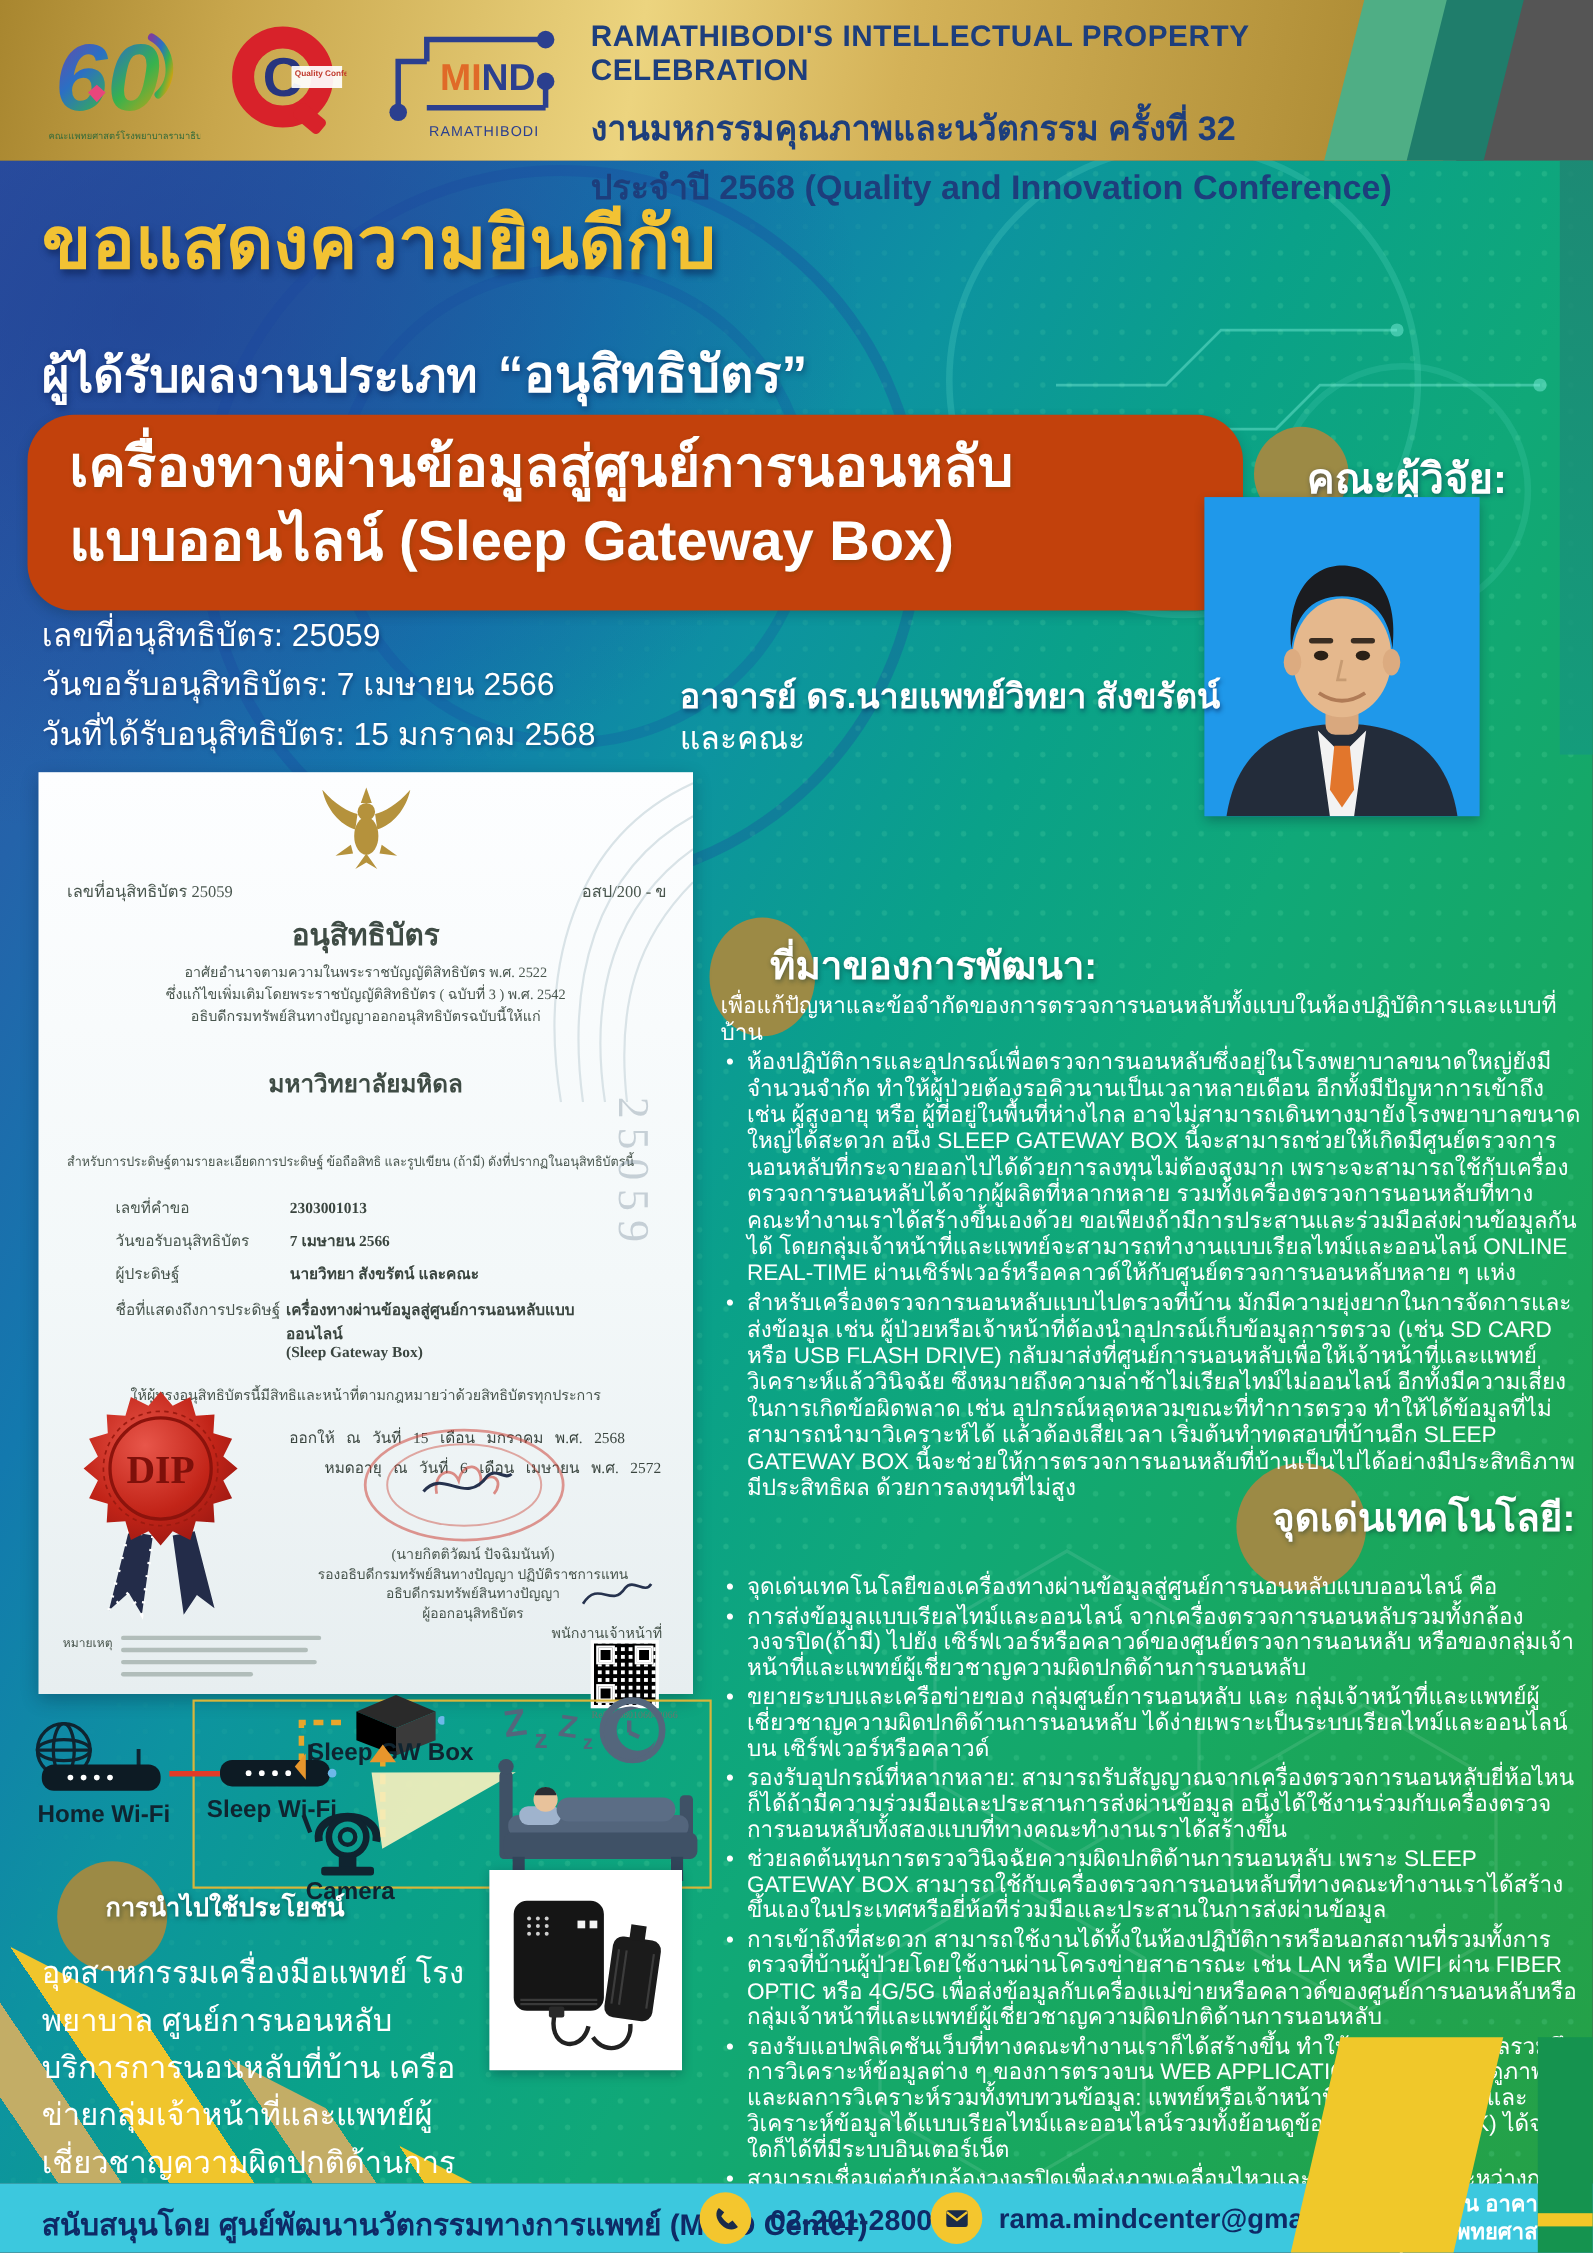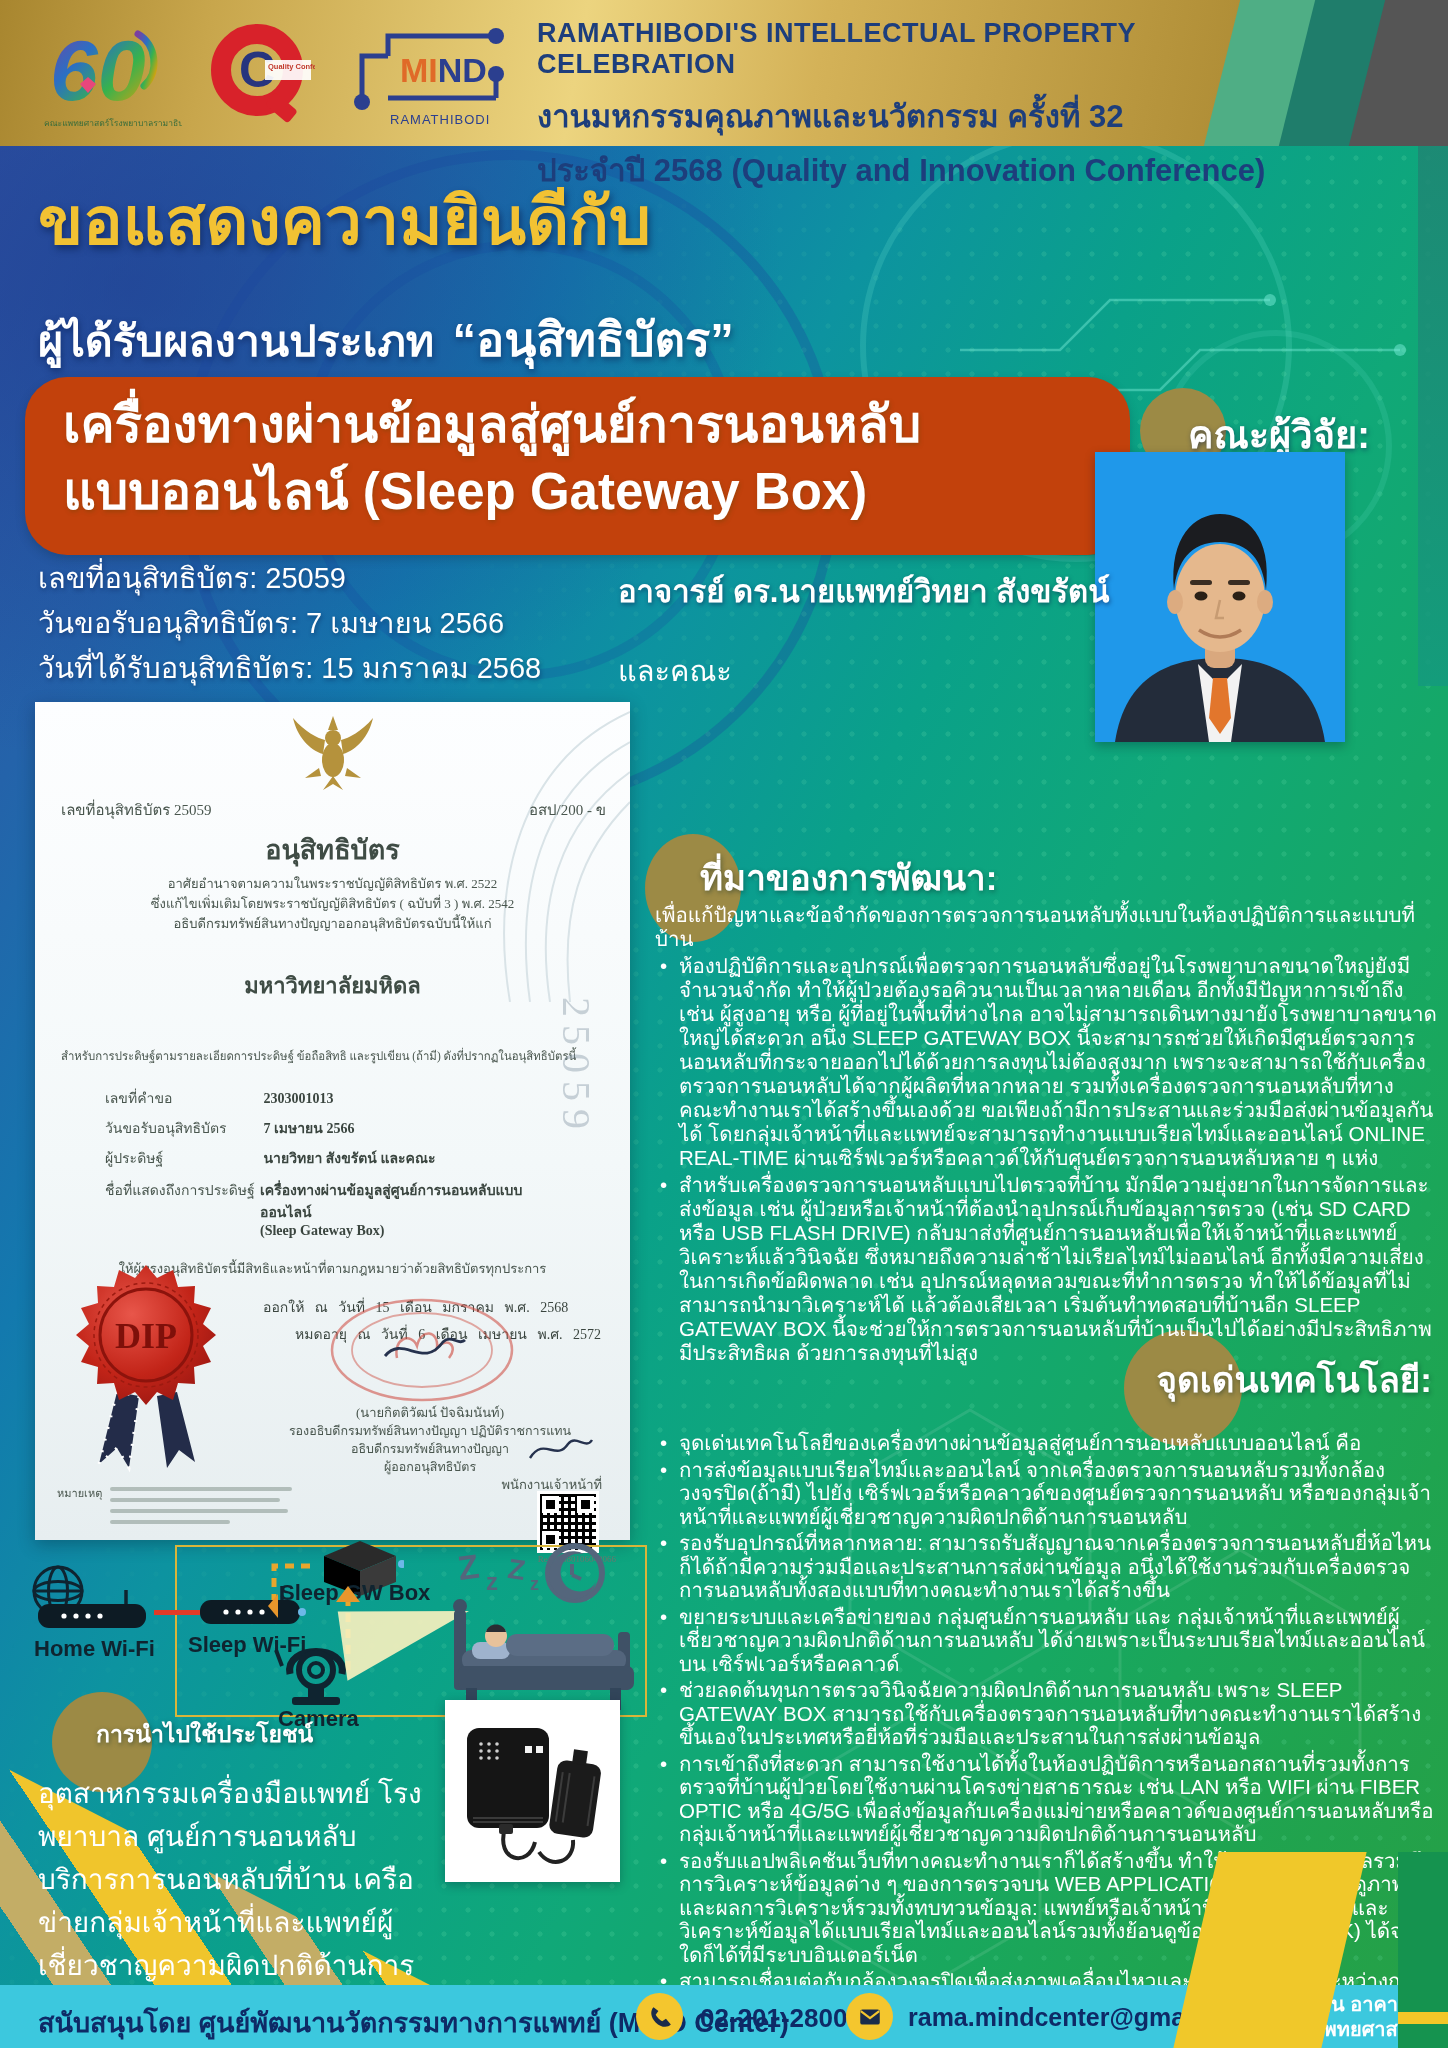--- a/index.html
+++ b/index.html
@@ -46,21 +46,21 @@
   .goldbox .t1,.goldbox .t2{color:#fff;font-weight:bold;font-size:51px;line-height:1.0;margin-left:38px;
            text-shadow:1px 2px 4px rgba(90,70,0,.35);}
   .goldbox .t1{margin-top:22px;}
   .goldbox .t2{margin-top:16px;}
 
   
   .team-h{position:absolute;left:1188px;top:404px;z-index:3;font-size:38px;font-weight:bold;color:#fff;
           text-shadow:1px 2px 5px rgba(8,28,78,.5);}
   .photo{position:absolute;left:1095px;top:452px;width:250px;height:290px;z-index:3;background:#1f98ea;
          box-shadow:0 4px 10px rgba(0,20,40,.3);}
-  .team-name{position:absolute;left:618px;top:566px;z-index:3;color:#fff;font-weight:bold;font-size:31px;
+  .team-name{position:absolute;left:618px;top:608px;z-index:3;color:#fff;font-weight:bold;font-size:31px;
              text-shadow:1px 2px 4px rgba(8,28,78,.5);}
   .team-etal{position:absolute;left:618px;top:648px;z-index:3;color:#fff;font-size:29px;}
 
   
   .patent{position:absolute;left:38px;top:556px;z-index:3;color:#fff;font-size:29px;line-height:45px;
           text-shadow:1px 2px 4px rgba(8,28,78,.45);}
 
   
   .cert{position:absolute;left:35px;top:702px;width:595px;height:838px;z-index:3;
         background:linear-gradient(180deg,#fdfeff 0%,#f3f8f9 55%,#e7eef0 100%);
@@ -460,22 +460,22 @@
     <div>เพื่อแก้ปัญหาและข้อจำกัดของการตรวจการนอนหลับทั้งแบบในห้องปฏิบัติการและแบบที่บ้าน</div>
     <div class="blt">ห้องปฏิบัติการและอุปกรณ์เพื่อตรวจการนอนหลับซึ่งอยู่ในโรงพยาบาลขนาดใหญ่ยังมีจำนวนจำกัด ทำให้ผู้ป่วยต้องรอคิวนานเป็นเวลาหลายเดือน อีกทั้งมีปัญหาการเข้าถึง เช่น ผู้สูงอายุ หรือ ผู้ที่อยู่ในพื้นที่ห่างไกล อาจไม่สามารถเดินทางมายังโรงพยาบาลขนาดใหญ่ได้สะดวก อนึ่ง SLEEP GATEWAY BOX นี้จะสามารถช่วยให้เกิดมีศูนย์ตรวจการนอนหลับที่กระจายออกไปได้ด้วยการลงทุนไม่ต้องสูงมาก เพราะจะสามารถใช้กับเครื่องตรวจการนอนหลับได้จากผู้ผลิตที่หลากหลาย รวมทั้งเครื่องตรวจการนอนหลับที่ทางคณะทำงานเราได้สร้างขึ้นเองด้วย ขอเพียงถ้ามีการประสานและร่วมมือส่งผ่านข้อมูลกันได้ โดยกลุ่มเจ้าหน้าที่และแพทย์จะสามารถทำงานแบบเรียลไทม์และออนไลน์ ONLINE REAL-TIME ผ่านเซิร์ฟเวอร์หรือคลาวด์ให้กับศูนย์ตรวจการนอนหลับหลาย ๆ แห่ง</div>
     <div class="blt">สำหรับเครื่องตรวจการนอนหลับแบบไปตรวจที่บ้าน มักมีความยุ่งยากในการจัดการและส่งข้อมูล เช่น ผู้ป่วยหรือเจ้าหน้าที่ต้องนำอุปกรณ์เก็บข้อมูลการตรวจ (เช่น SD CARD หรือ USB FLASH DRIVE) กลับมาส่งที่ศูนย์การนอนหลับเพื่อให้เจ้าหน้าที่และแพทย์วิเคราะห์แล้ววินิจฉัย ซึ่งหมายถึงความล่าช้าไม่เรียลไทม์ไม่ออนไลน์ อีกทั้งมีความเสี่ยงในการเกิดข้อผิดพลาด เช่น อุปกรณ์หลุดหลวมขณะที่ทำการตรวจ ทำให้ได้ข้อมูลที่ไม่สามารถนำมาวิเคราะห์ได้ แล้วต้องเสียเวลา เริ่มต้นทำทดสอบที่บ้านอีก SLEEP GATEWAY BOX นี้จะช่วยให้การตรวจการนอนหลับที่บ้านเป็นไปได้อย่างมีประสิทธิภาพมีประสิทธิผล ด้วยการลงทุนที่ไม่สูง</div>
   </div>
 
   <div class="golddot" style="left:1124px;top:1330px;width:118px;height:116px;"></div>
   <div class="sec-h" style="right:16px;top:1352px;">จุดเด่นเทคโนโลยี:</div>
   <div class="rtext2">
     <div class="blt">จุดเด่นเทคโนโลยีของเครื่องทางผ่านข้อมูลสู่ศูนย์การนอนหลับแบบออนไลน์ คือ</div>
     <div class="blt">การส่งข้อมูลแบบเรียลไทม์และออนไลน์ จากเครื่องตรวจการนอนหลับรวมทั้งกล้องวงจรปิด(ถ้ามี) ไปยัง เซิร์ฟเวอร์หรือคลาวด์ของศูนย์ตรวจการนอนหลับ หรือของกลุ่มเจ้าหน้าที่และแพทย์ผู้เชี่ยวชาญความผิดปกติด้านการนอนหลับ</div>
+    <div class="blt">ขยายระบบและเครือข่ายของ กลุ่มศูนย์การนอนหลับ และ กลุ่มเจ้าหน้าที่และแพทย์ผู้เชี่ยวชาญความผิดปกติด้านการนอนหลับ ได้ง่ายเพราะเป็นระบบเรียลไทม์และออนไลน์บน เซิร์ฟเวอร์หรือคลาวด์</div>
     <div class="blt">รองรับอุปกรณ์ที่หลากหลาย: สามารถรับสัญญาณจากเครื่องตรวจการนอนหลับยี่ห้อไหนก็ได้ถ้ามีความร่วมมือและประสานการส่งผ่านข้อมูล อนึ่งได้ใช้งานร่วมกับเครื่องตรวจการนอนหลับทั้งสองแบบที่ทางคณะทำงานเราได้สร้างขึ้น</div>
-    <div class="blt">ขยายระบบและเครือข่ายของ กลุ่มศูนย์การนอนหลับ และ กลุ่มเจ้าหน้าที่และแพทย์ผู้เชี่ยวชาญความผิดปกติด้านการนอนหลับ ได้ง่ายเพราะเป็นระบบเรียลไทม์และออนไลน์บน เซิร์ฟเวอร์หรือคลาวด์</div>
     <div class="blt">ช่วยลดต้นทุนการตรวจวินิจฉัยความผิดปกติด้านการนอนหลับ เพราะ SLEEP GATEWAY BOX สามารถใช้กับเครื่องตรวจการนอนหลับที่ทางคณะทำงานเราได้สร้างขึ้นเองในประเทศหรือยี่ห้อที่ร่วมมือและประสานในการส่งผ่านข้อมูล</div>
     <div class="blt">การเข้าถึงที่สะดวก สามารถใช้งานได้ทั้งในห้องปฏิบัติการหรือนอกสถานที่รวมทั้งการตรวจที่บ้านผู้ป่วยโดยใช้งานผ่านโครงข่ายสาธารณะ เช่น LAN หรือ WIFI ผ่าน FIBER OPTIC หรือ 4G/5G เพื่อส่งข้อมูลกับเครื่องแม่ข่ายหรือคลาวด์ของศูนย์การนอนหลับหรือกลุ่มเจ้าหน้าที่และแพทย์ผู้เชี่ยวชาญความผิดปกติด้านการนอนหลับ</div>
     <div class="blt">รองรับแอปพลิเคชันเว็บที่ทางคณะทำงานเราก็ได้สร้างขึ้น ทำให้สามารถแสดงผลรวมถึงการวิเคราะห์ข้อมูลต่าง ๆ ของการตรวจบน WEB APPLICATION ได้ มีฟังก์ชันดูภาพและผลการวิเคราะห์รวมทั้งทบทวนข้อมูล: แพทย์หรือเจ้าหน้าที่สามารถวินิจฉัยและวิเคราะห์ข้อมูลได้แบบเรียลไทม์และออนไลน์รวมทั้งย้อนดูข้อมูล (PLAY BACK) ได้จากที่ใดก็ได้ที่มีระบบอินเตอร์เน็ต</div>
     <div class="blt">สามารถเชื่อมต่อกับกล้องวงจรปิดเพื่อส่งภาพเคลื่อนไหวและเสียงของผู้ป่วยระหว่างการตรวจไปให้เจ้าหน้าที่หรือแพทย์ได้</div>
   </div>
 
   <div class="stripes"></div>
   <div class="golddot" style="left:52px;top:1692px;width:100px;height:100px;"></div>
   <div class="app-h">การนำไปใช้ประโยชน์</div>
   <div class="app-t">อุตสาหกรรมเครื่องมือแพทย์ โรงพยาบาล ศูนย์การนอนหลับ บริการการนอนหลับที่บ้าน เครือข่ายกลุ่มเจ้าหน้าที่และแพทย์ผู้เชี่ยวชาญความผิดปกติด้านการนอนหลับ</div>

